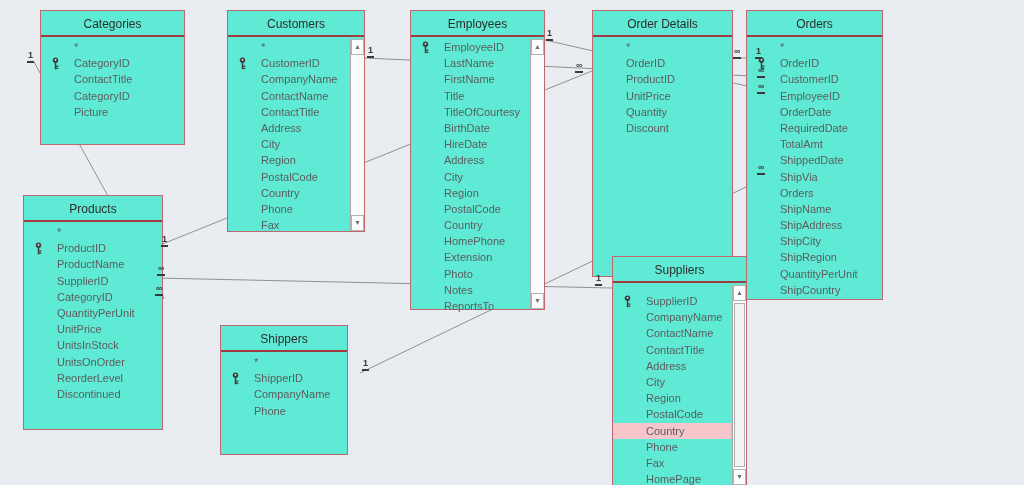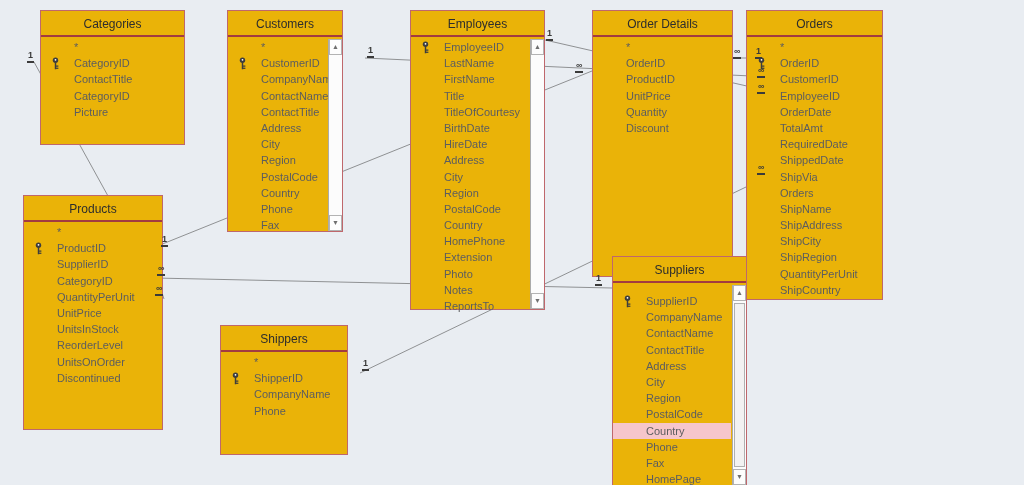--- a/index.html
+++ b/index.html
@@ -7,21 +7,21 @@
     --title-text:#2d2d2d; --field-text:#5c5d5f; --highlight:#f6c6cb;
     --line:#8f9193; --marker:#3a3a3a;
   }
   *{box-sizing:border-box; margin:0; padding:0;}
   html,body{background:var(--canvas);}
   body{font-family:"Liberation Sans",sans-serif;}
   #canvas{position:relative; width:1024px; height:485px; background:var(--canvas); overflow:hidden;}
   #lines{position:absolute; left:0; top:0; z-index:1;}
   #boxes{position:absolute; left:0; top:0; width:100%; height:100%; z-index:2;}
   #markers{position:absolute; left:0; top:0; width:100%; height:100%; z-index:3; pointer-events:none;}
-  .tablebox{position:absolute; background:#eab308; border:1px solid var(--box-border);}
+  .tablebox{position:absolute; background:#5eead4; border:1px solid var(--box-border);}
   .tb-title{height:26px; line-height:26px; text-align:center; font-size:12px;
     color:var(--title-text); border-bottom:2px solid var(--header-rule);
     white-space:nowrap; overflow:hidden; cursor:default; user-select:none;}
   .tb-fields{position:relative; padding-top:2px;}
   .frow{position:relative; height:16.2px; line-height:16.2px; padding-left:33px;
     font-size:11px; color:var(--field-text); white-space:nowrap; cursor:default;}
   .frow.hl{background:var(--highlight);}
   .keyicon{position:absolute; left:10px; top:2px; width:9px; height:13px;}
   .sbar{position:absolute; width:14px; background:#fcfcfc; border-left:1px solid #ababab;}
   .sbtn{position:absolute; left:0; width:100%; height:16px; background:#fdfdfd;
@@ -57,21 +57,21 @@
                 <circle cx="5" cy="2.9" r="1" fill="#ffffff"></circle>
                 <rect x="4.2" y="5.8" width="1.6" height="7.6" fill="#3d3d3d"></rect>
                 <rect x="5.6" y="9.2" width="2.6" height="1.4" fill="#3d3d3d"></rect>
                 <rect x="5.6" y="11.6" width="2.6" height="1.4" fill="#3d3d3d"></rect>
               </svg></span><span>CategoryID</span></div>
           <div class="frow"><span>ContactTitle</span></div>
           <div class="frow"><span>CategoryID</span></div>
           <div class="frow"><span>Picture</span></div>
         </div>
       </div>
-      <div class="tablebox" style="left: 227px; top: 10px; width: 116px; height: 222px;">
+      <div class="tablebox" style="left: 227px; top: 10px; width: 138px; height: 222px;">
         <div class="tb-title">Customers</div>
         <div class="tb-fields" style="margin-right: 15px;">
           <div class="frow"><span>*</span></div>
           <div class="frow"><span class="keyicon"><svg viewBox="0 0 10 14" width="9" height="13">
                 <circle cx="5" cy="3.4" r="3" fill="#3d3d3d"></circle>
                 <circle cx="5" cy="2.9" r="1" fill="#ffffff"></circle>
                 <rect x="4.2" y="5.8" width="1.6" height="7.6" fill="#3d3d3d"></rect>
                 <rect x="5.6" y="9.2" width="2.6" height="1.4" fill="#3d3d3d"></rect>
                 <rect x="5.6" y="11.6" width="2.6" height="1.4" fill="#3d3d3d"></rect>
               </svg></span><span>CustomerID</span></div>
@@ -141,22 +141,22 @@
           <div class="frow"><span class="keyicon"><svg viewBox="0 0 10 14" width="9" height="13">
                 <circle cx="5" cy="3.4" r="3" fill="#3d3d3d"></circle>
                 <circle cx="5" cy="2.9" r="1" fill="#ffffff"></circle>
                 <rect x="4.2" y="5.8" width="1.6" height="7.6" fill="#3d3d3d"></rect>
                 <rect x="5.6" y="9.2" width="2.6" height="1.4" fill="#3d3d3d"></rect>
                 <rect x="5.6" y="11.6" width="2.6" height="1.4" fill="#3d3d3d"></rect>
               </svg></span><span>OrderID</span></div>
           <div class="frow"><span>CustomerID</span></div>
           <div class="frow"><span>EmployeeID</span></div>
           <div class="frow"><span>OrderDate</span></div>
+          <div class="frow"><span>RequiredDate</span></div>
           <div class="frow"><span>TotalAmt</span></div>
-          <div class="frow"><span>RequiredDate</span></div>
           <div class="frow"><span>ShippedDate</span></div>
           <div class="frow"><span>ShipVia</span></div>
           <div class="frow"><span>Orders</span></div>
           <div class="frow"><span>ShipName</span></div>
           <div class="frow"><span>ShipAddress</span></div>
           <div class="frow"><span>ShipCity</span></div>
           <div class="frow"><span>ShipRegion</span></div>
           <div class="frow"><span>QuantityPerUnit</span></div>
           <div class="frow"><span>ShipCountry</span></div>
         </div>
@@ -165,27 +165,28 @@
         <div class="tb-title">Products</div>
         <div class="tb-fields">
           <div class="frow"><span>*</span></div>
           <div class="frow"><span class="keyicon"><svg viewBox="0 0 10 14" width="9" height="13">
                 <circle cx="5" cy="3.4" r="3" fill="#3d3d3d"></circle>
                 <circle cx="5" cy="2.9" r="1" fill="#ffffff"></circle>
                 <rect x="4.2" y="5.8" width="1.6" height="7.6" fill="#3d3d3d"></rect>
                 <rect x="5.6" y="9.2" width="2.6" height="1.4" fill="#3d3d3d"></rect>
                 <rect x="5.6" y="11.6" width="2.6" height="1.4" fill="#3d3d3d"></rect>
               </svg></span><span>ProductID</span></div>
+          <div class="frow"><span>ProductName</span></div>
           <div class="frow"><span>SupplierID</span></div>
           <div class="frow"><span>CategoryID</span></div>
           <div class="frow"><span>QuantityPerUnit</span></div>
           <div class="frow"><span>UnitPrice</span></div>
           <div class="frow"><span>UnitsInStock</span></div>
+          <div class="frow"><span>UnitsOnOrder</span></div>
           <div class="frow"><span>ReorderLevel</span></div>
-          <div class="frow"><span>UnitsOnOrder</span></div>
           <div class="frow"><span>Discontinued</span></div>
         </div>
       </div>
       <div class="tablebox" style="left: 220px; top: 325px; width: 128px; height: 130px;">
         <div class="tb-title">Shippers</div>
         <div class="tb-fields">
           <div class="frow"><span>*</span></div>
           <div class="frow"><span class="keyicon"><svg viewBox="0 0 10 14" width="9" height="13">
                 <circle cx="5" cy="3.4" r="3" fill="#3d3d3d"></circle>
                 <circle cx="5" cy="2.9" r="1" fill="#ffffff"></circle>

